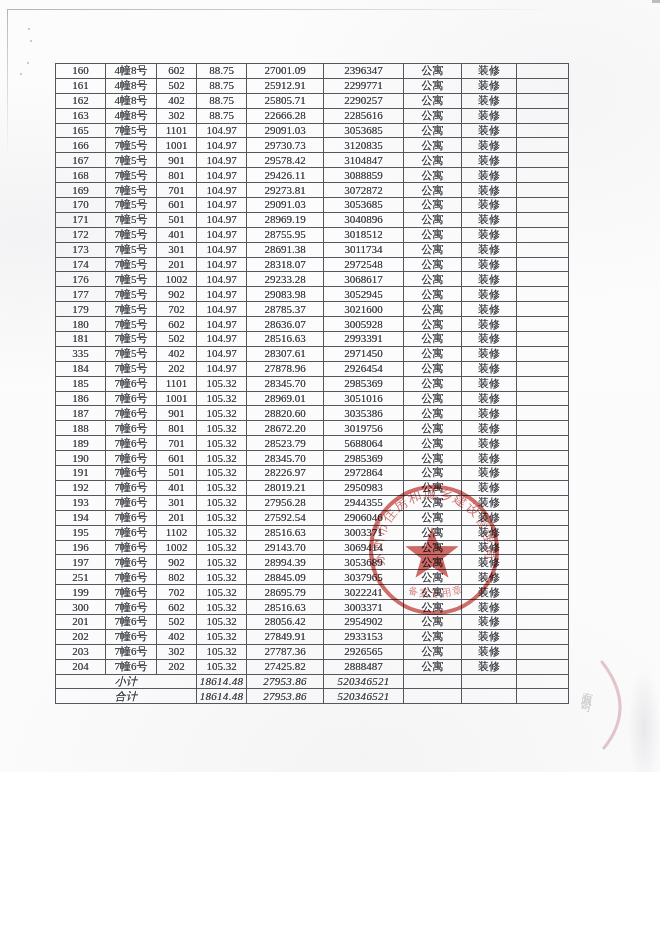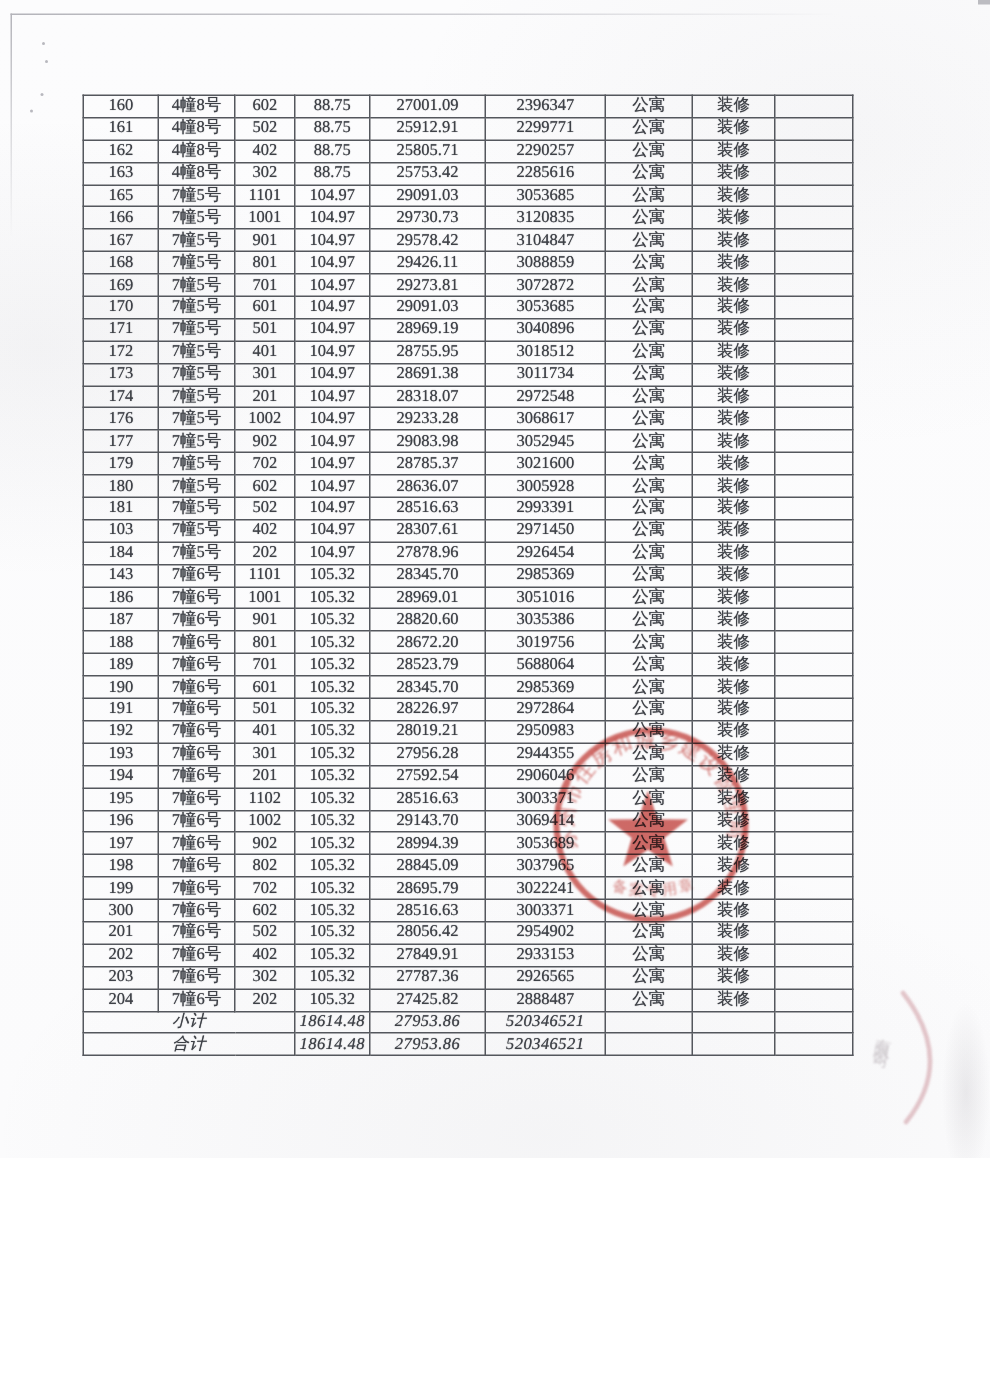--- a/index.html
+++ b/index.html
@@ -115,21 +115,21 @@
           <td data-name="table-cell">2290257</td>
           <td data-name="table-cell">公寓</td>
           <td data-name="table-cell">装修</td>
           <td data-name="table-cell"></td>
         </tr>
         <tr data-name="table-row">
           <td data-name="table-cell">163</td>
           <td data-name="table-cell">4幢8号</td>
           <td data-name="table-cell">302</td>
           <td data-name="table-cell">88.75</td>
-          <td data-name="table-cell">25753.42</td>
+          <td data-name="table-cell">22666.28</td>
           <td data-name="table-cell">2285616</td>
           <td data-name="table-cell">公寓</td>
           <td data-name="table-cell">装修</td>
           <td data-name="table-cell"></td>
         </tr>
         <tr data-name="table-row">
           <td data-name="table-cell">165</td>
           <td data-name="table-cell">7幢5号</td>
           <td data-name="table-cell">1101</td>
           <td data-name="table-cell">104.97</td>
@@ -287,21 +287,21 @@
           <td data-name="table-cell">7幢5号</td>
           <td data-name="table-cell">502</td>
           <td data-name="table-cell">104.97</td>
           <td data-name="table-cell">28516.63</td>
           <td data-name="table-cell">2993391</td>
           <td data-name="table-cell">公寓</td>
           <td data-name="table-cell">装修</td>
           <td data-name="table-cell"></td>
         </tr>
         <tr data-name="table-row">
-          <td data-name="table-cell">103</td>
+          <td data-name="table-cell">335</td>
           <td data-name="table-cell">7幢5号</td>
           <td data-name="table-cell">402</td>
           <td data-name="table-cell">104.97</td>
           <td data-name="table-cell">28307.61</td>
           <td data-name="table-cell">2971450</td>
           <td data-name="table-cell">公寓</td>
           <td data-name="table-cell">装修</td>
           <td data-name="table-cell"></td>
         </tr>
         <tr data-name="table-row">
@@ -309,21 +309,21 @@
           <td data-name="table-cell">7幢5号</td>
           <td data-name="table-cell">202</td>
           <td data-name="table-cell">104.97</td>
           <td data-name="table-cell">27878.96</td>
           <td data-name="table-cell">2926454</td>
           <td data-name="table-cell">公寓</td>
           <td data-name="table-cell">装修</td>
           <td data-name="table-cell"></td>
         </tr>
         <tr data-name="table-row">
-          <td data-name="table-cell">143</td>
+          <td data-name="table-cell">185</td>
           <td data-name="table-cell">7幢6号</td>
           <td data-name="table-cell">1101</td>
           <td data-name="table-cell">105.32</td>
           <td data-name="table-cell">28345.70</td>
           <td data-name="table-cell">2985369</td>
           <td data-name="table-cell">公寓</td>
           <td data-name="table-cell">装修</td>
           <td data-name="table-cell"></td>
         </tr>
         <tr data-name="table-row">
@@ -452,21 +452,21 @@
           <td data-name="table-cell">7幢6号</td>
           <td data-name="table-cell">902</td>
           <td data-name="table-cell">105.32</td>
           <td data-name="table-cell">28994.39</td>
           <td data-name="table-cell">3053689</td>
           <td data-name="table-cell">公寓</td>
           <td data-name="table-cell">装修</td>
           <td data-name="table-cell"></td>
         </tr>
         <tr data-name="table-row">
-          <td data-name="table-cell">198</td>
+          <td data-name="table-cell">251</td>
           <td data-name="table-cell">7幢6号</td>
           <td data-name="table-cell">802</td>
           <td data-name="table-cell">105.32</td>
           <td data-name="table-cell">28845.09</td>
           <td data-name="table-cell">3037965</td>
           <td data-name="table-cell">公寓</td>
           <td data-name="table-cell">装修</td>
           <td data-name="table-cell"></td>
         </tr>
         <tr data-name="table-row">

